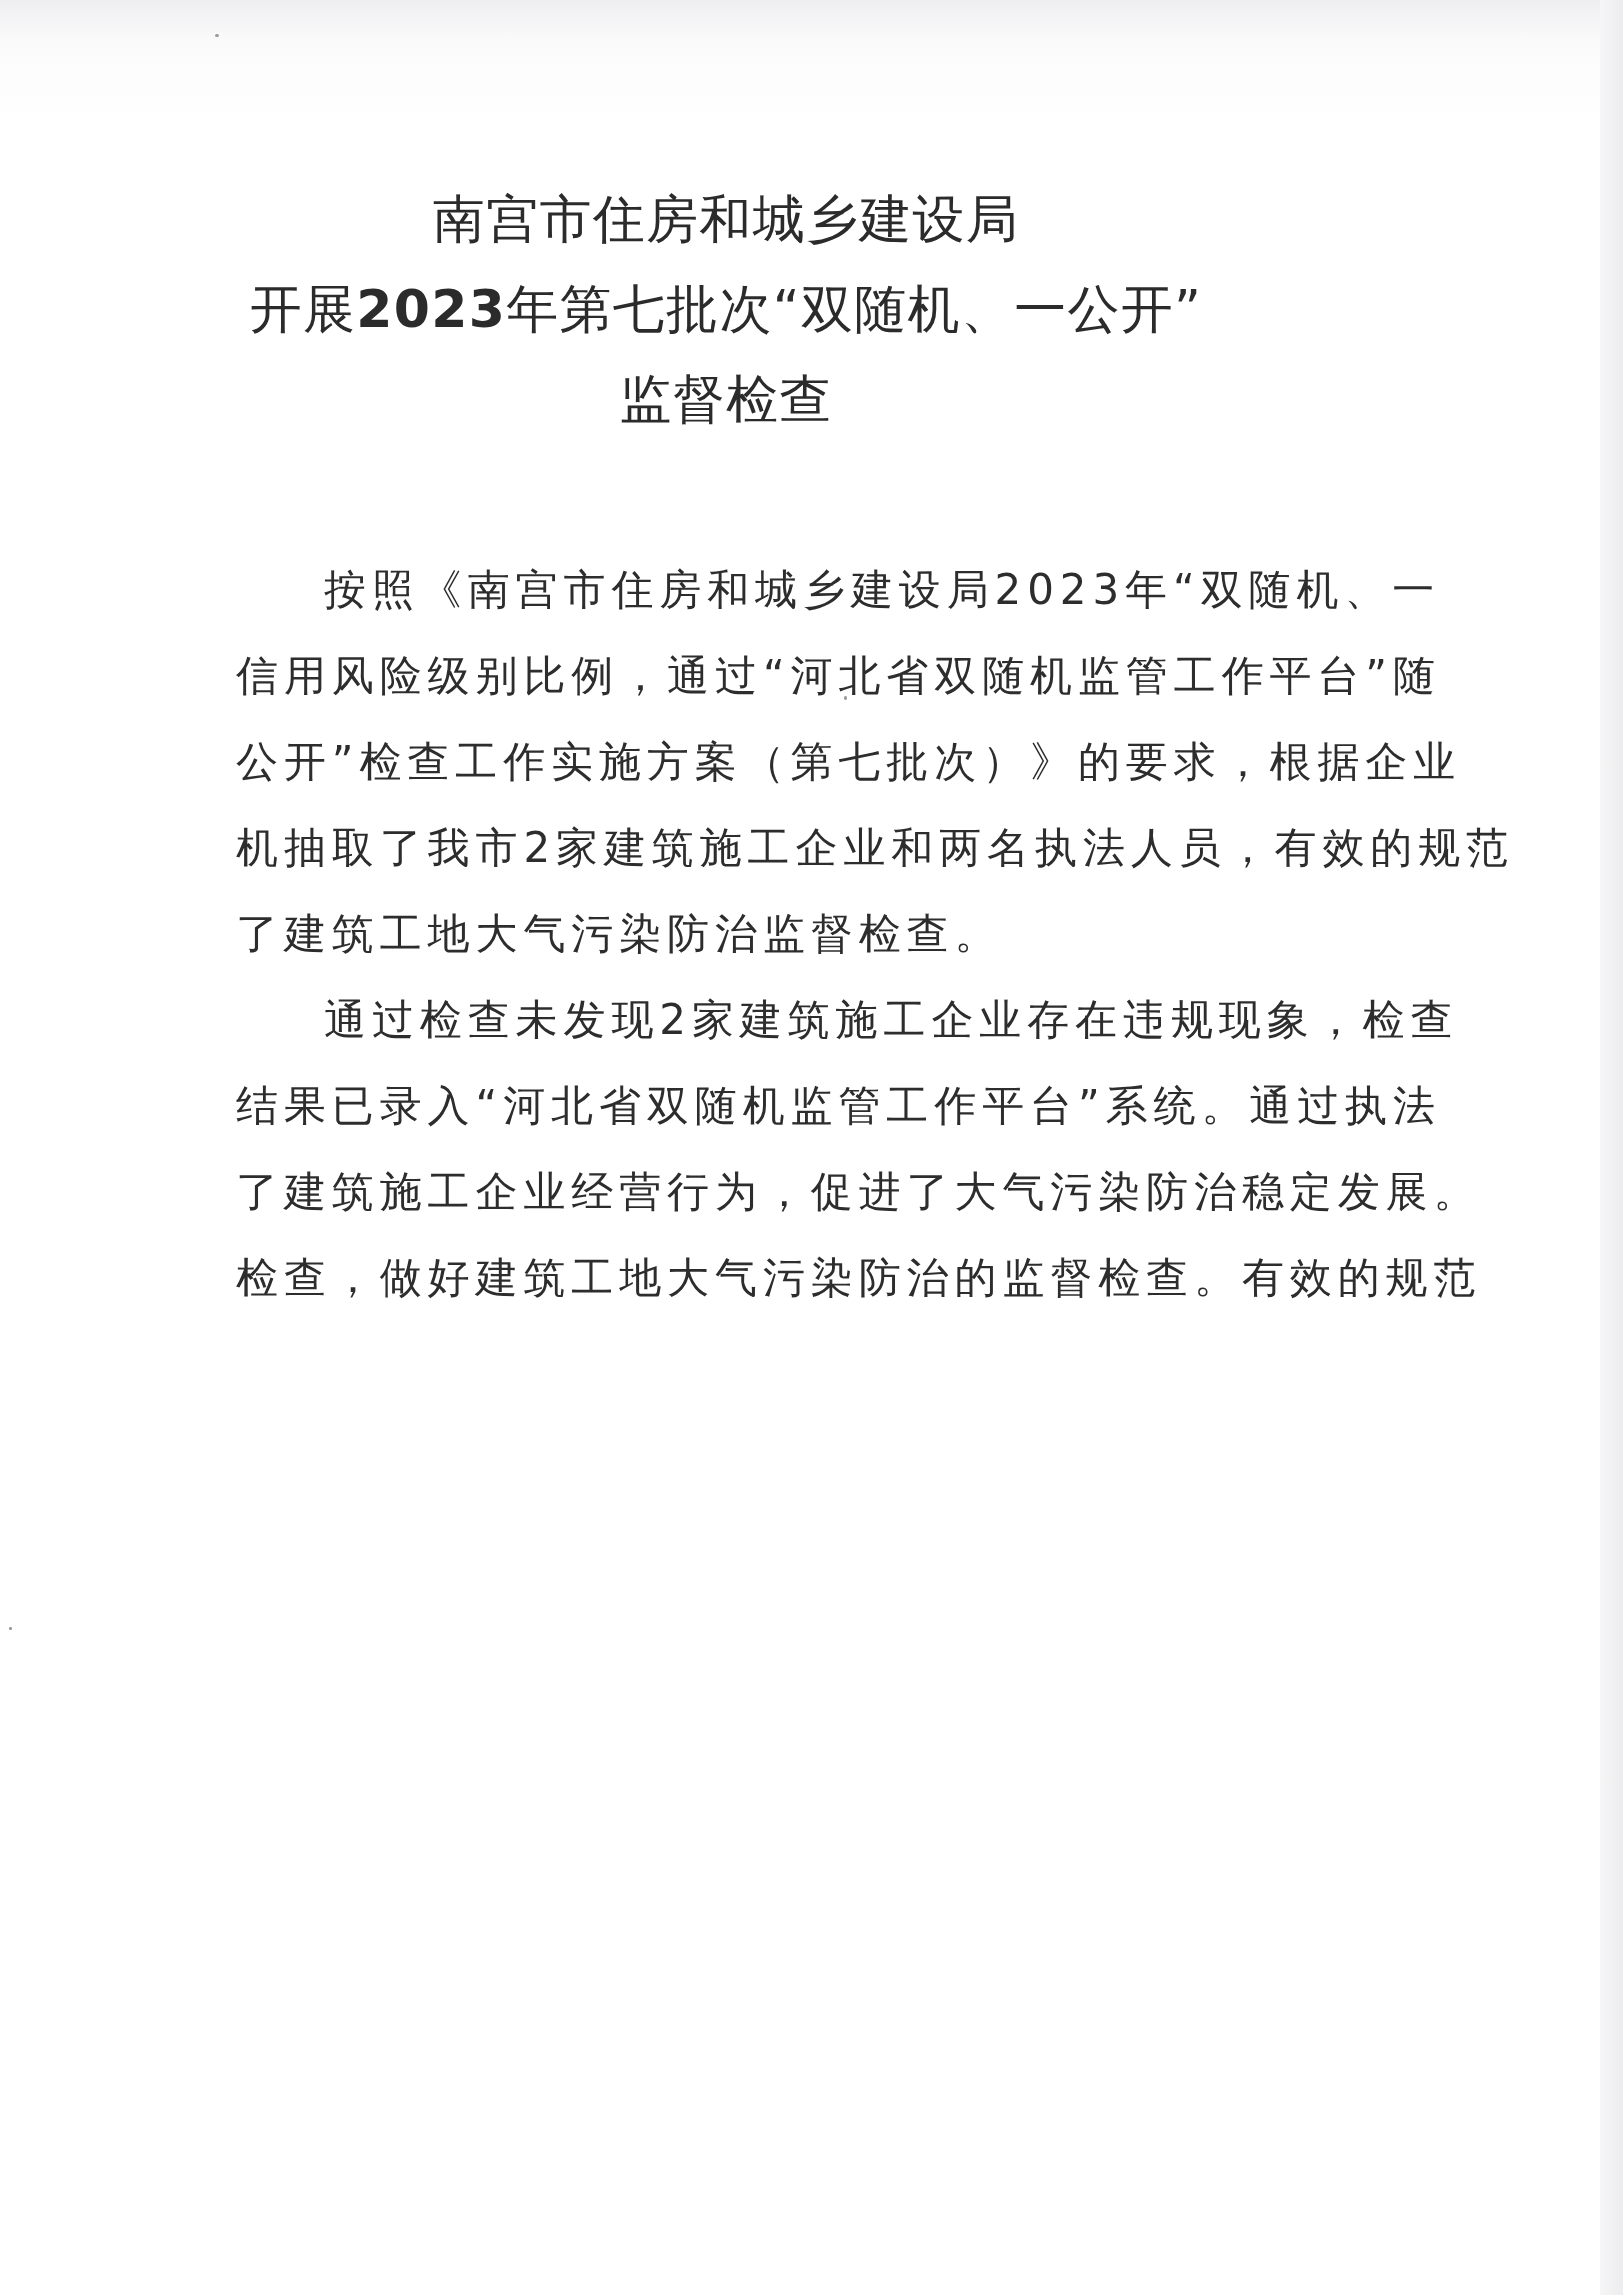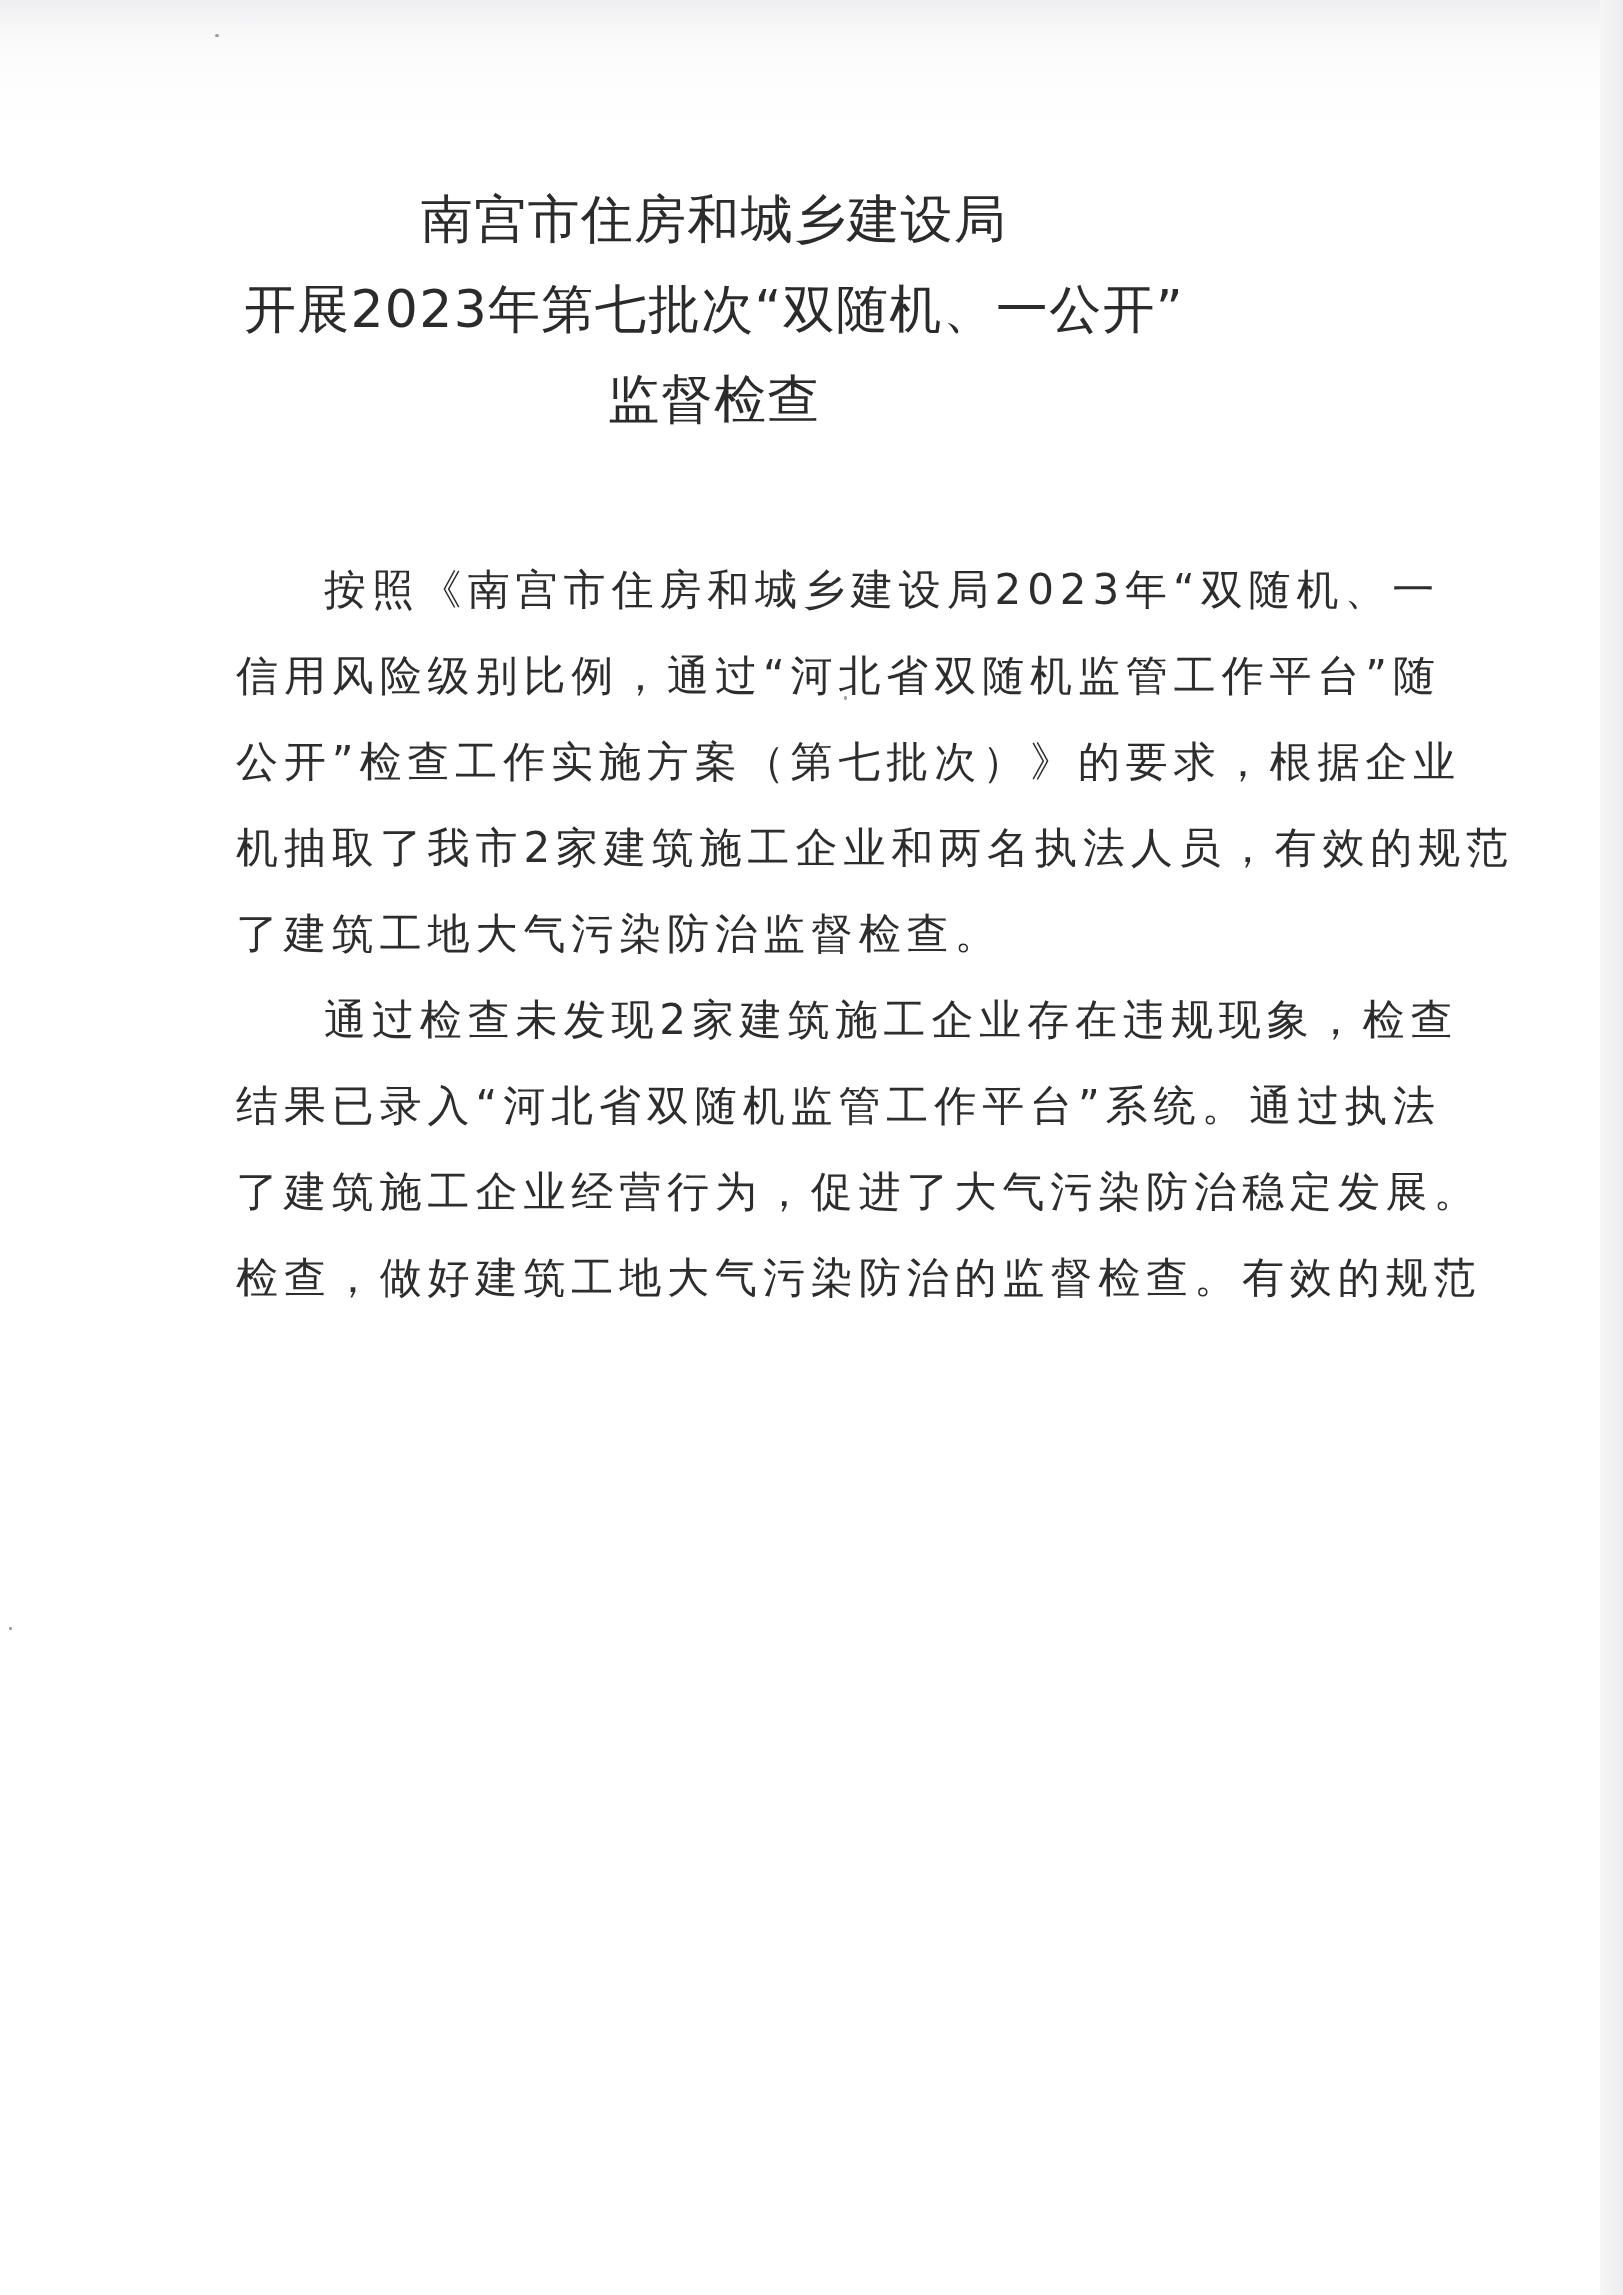--- a/index.html
+++ b/index.html
@@ -28,38 +28,38 @@
     .right-edge {
       position: absolute;
       right: 0;
       top: 0;
       width: 23.6px;
       height: 2295px;
       background: linear-gradient(to right, #f6f6f7, #ececee);
     }
     .title-block {
       position: absolute;
-      left: 4px;
+      left: 16px;
       top: 193px;
       width: 1420px;
       text-align: center;
     }
     .title-line {
       display: block;
       font-family: "DejaVu Sans", "Liberation Sans", sans-serif;
       font-size: 52px;
       line-height: 52px;
       letter-spacing: 1.3px;
       color: #2b2b2b;
       white-space: nowrap;
     }
     .title-line.l1 { margin-bottom: 38px; }
     .title-line.l2 { margin-bottom: 38px; }
     .title-line .bold-num {
-      font-weight: normal;
+      font-weight: bold;
       text-align: right;
     }
     .body-text {
       position: absolute;
       left: 236px;
       top: 547px;
       width: 1145px;
       font-family: "DejaVu Sans", "Liberation Sans", sans-serif;
       font-size: 42px;
       line-height: 86px;

